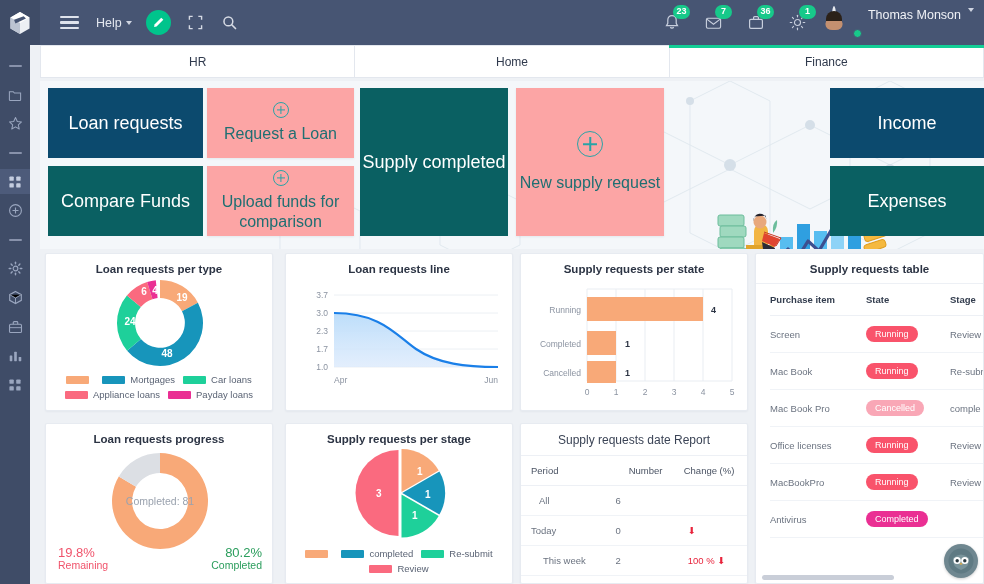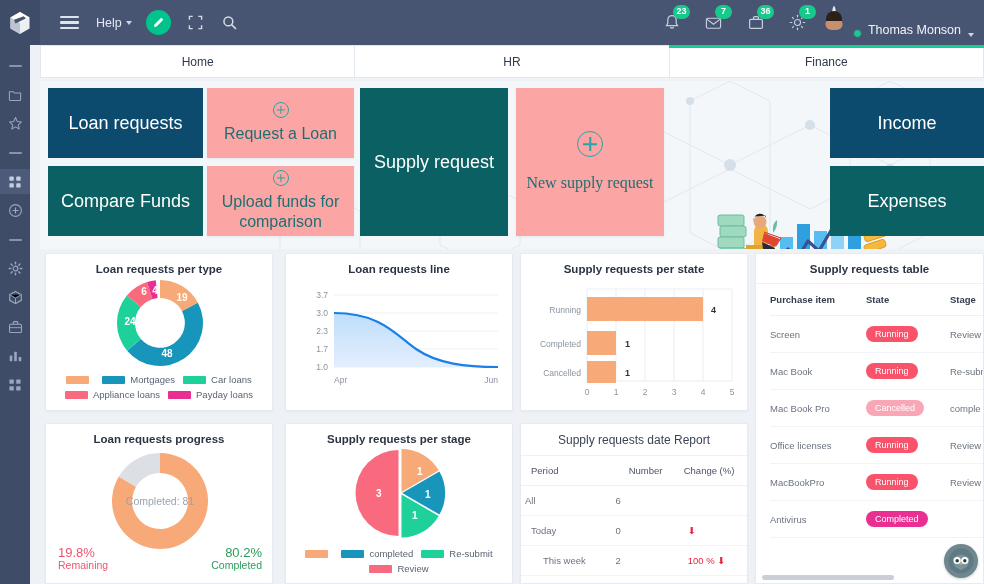--- a/index.html
+++ b/index.html
@@ -46,21 +46,21 @@
     margin-left: auto; display: flex; align-items: center; padding-right: 10px; gap: 2px;
   }
   .badge-icon { position: relative; width: 40px; height: 40px;
     display: flex; align-items: center; justify-content: center; cursor: pointer; }
   .badge {
     position: absolute; top: 2px; right: 2px;
     background: #17c98a; color: #fff;
     font-size: 9px; line-height: 13px; min-width: 17px; height: 14px;
     border-radius: 7px; text-align: center; padding: 0 3px; font-weight: bold;
   }
-  .user-chip { display: flex; align-items: flex-end; gap: 7px; margin-left: 12px; cursor: pointer; }
+  .user-chip { display: flex; align-items: flex-start; gap: 7px; margin-left: 12px; cursor: pointer; }
   .avatar-wrap { position: relative; width: 29px; height: 29px; }
   .avatar {
     width: 29px; height: 29px; border-radius: 50%;
     background: linear-gradient(160deg,#6d5544 0%,#4b3b30 55%,#2d2520 100%);
     border: 2px solid #e8ebf1; overflow: hidden; position: relative;
   }
   .avatar::after {
     content:''; position:absolute; left:50%; top:55%; transform:translateX(-50%);
     width:17px; height:13px; border-radius:50% 50% 40% 40%; background:#c49070;
   }
@@ -380,22 +380,22 @@
           <rect x="9.4" y="9.4" width="5" height="5" rx="1"></rect>
         </g>
     </svg>
   </div>
 </div>
 
 <div class="main">
 <div class="main-inner">
 
   <div class="tabs">
+    <div class="tab">HR</div>
     <div class="tab">Home</div>
-    <div class="tab">HR</div>
     <div class="tab active">Finance</div>
   </div>
 
   <div class="band">
     <svg class="band-bg" viewBox="0 0 944 168">
       <rect width="944" height="168" fill="#f4f7fa"></rect>
       <g stroke="#dfe7ee" stroke-width="1" fill="none" opacity=".9">
         <path d="M650 20 L690 0 L730 20 L730 64 L690 84 L650 64 Z"></path>
         <path d="M730 64 L770 44 L810 64 L810 108 L770 128 L730 108 Z"></path>
         <path d="M650 108 L690 88 L730 108 L730 152 L690 172 L650 152 Z"></path>
@@ -476,23 +476,23 @@
       <span>Request a Loan</span>
     </div>
     <div class="tile tile-solid tile-dark" style="left:8px;  top:85px; width:155px; height:70px;">
       <span>Compare Funds</span>
     </div>
     <div class="tile tile-white" style="left:167px; top:85px; width:147px; height:70px;">
       <span class="plus-circle"></span>
       <span>Upload funds for comparison</span>
     </div>
     <div class="tile tile-solid tile-dark" style="left:320px; top:7px; width:148px; height:148px;">
-      <span>Supply request</span>
-    </div>
-    <div class="tile tile-white" style="left:476px; top:7px; width:148px; height:148px; gap:16px;font-family:Liberation Serif, serif;">
+      <span>Supply completed</span>
+    </div>
+    <div class="tile tile-white" style="left:476px; top:7px; width:148px; height:148px; gap:16px;">
       <span class="plus-circle plus-big"></span>
       <span>New supply request</span>
     </div>
     <div class="tile tile-solid tile-teal" style="left:790px; top:7px; width:154px; height:70px;">
       <span>Income</span>
     </div>
     <div class="tile tile-solid tile-dark" style="left:790px; top:85px; width:154px; height:70px;">
       <span>Expenses</span>
     </div>
   </div>
@@ -655,21 +655,21 @@
     <table class="grid" style="padding:0 10px;">
       <thead>
             <tr class="rep-head">
         <th style="width:40%; padding-left:10px;">Period</th>
         <th style="width:32%;text-align:center;">Number</th>
         <th style="width:28%;">Change (%)</th>
       </tr>
           </thead>
       <tbody>
         <tr class="rep-row">
-          <td style="padding-left:4px;">All</td>
+          <td style="padding-left:18px;">All</td>
           <td>6</td>
           <td></td>
         </tr>
         <tr class="rep-row">
           <td style="padding-left:10px;">Today</td>
           <td>0</td>
           <td>
             <span class="arr-d">⬇</span>
           </td>
         </tr>

